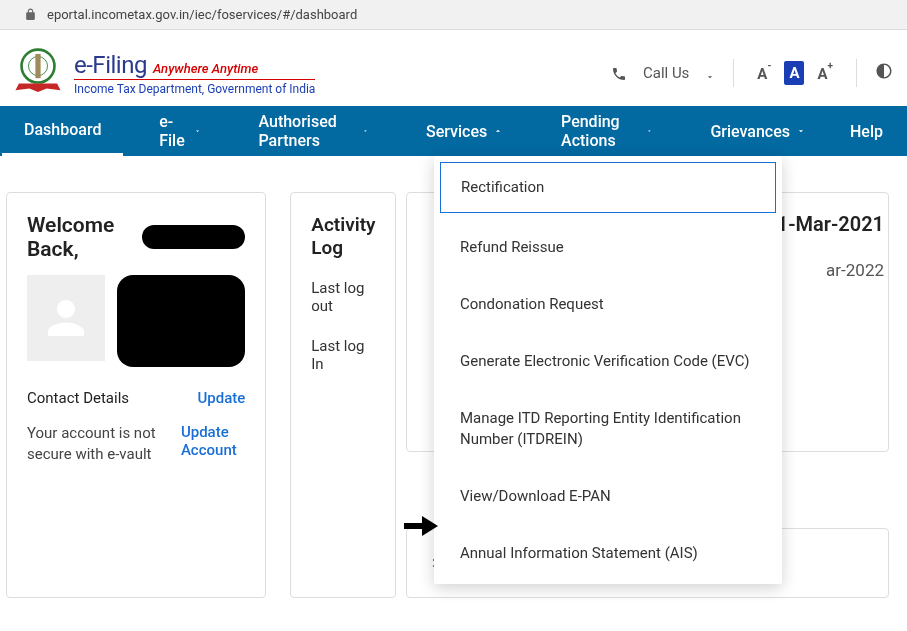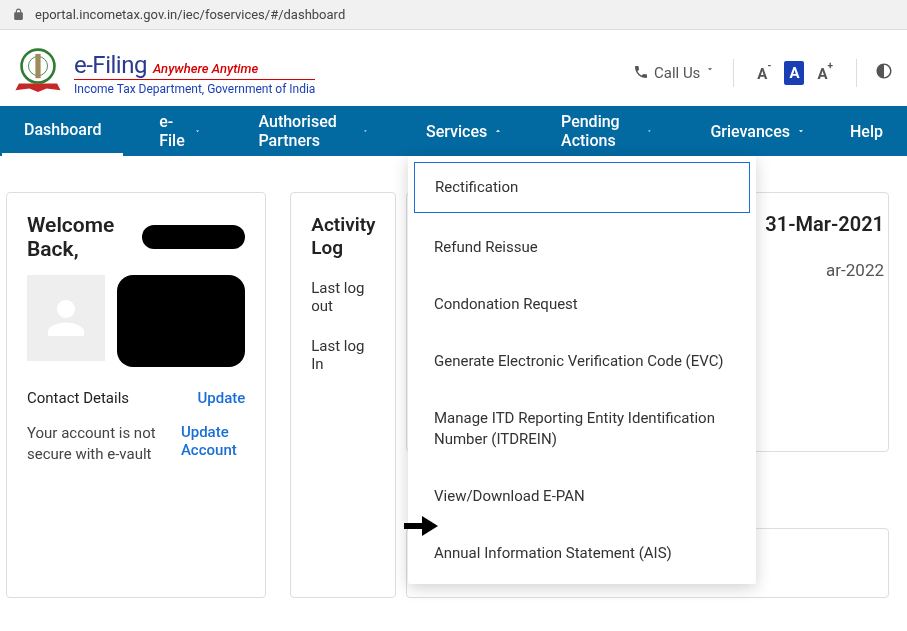--- a/index.html
+++ b/index.html
@@ -1,31 +1,31 @@
 <!DOCTYPE html>
 <html><head>
 <meta charset="utf-8">
 <style>
   * { box-sizing: border-box; margin: 0; padding: 0; }
   body { font-family: 'Segoe UI', Roboto, Arial, sans-serif; background: #fff; width: 907px; height: 631px; overflow: hidden; color: #222; }
   
-  .url-bar { background: #f1f1f1; height: 30px; display: flex; align-items: center; padding: 0 12px; font-size: 13px; color: #444; border-bottom: 1px solid #ddd; }
+  .url-bar { background: #f1f1f1; height: 30px; display: flex; align-items: center; padding: 0 24px; font-size: 13px; color: #444; border-bottom: 1px solid #ddd; }
   .url-bar svg { margin-right: 10px; flex-shrink: 0; }
   
   .header { display: flex; align-items: center; justify-content: space-between; padding: 10px 14px 0 12px; height: 76px; }
   .brand { display: flex; align-items: center; gap: 10px; }
   .logo-emblem { width: 52px; height: 52px; position: relative; }
   .logo-emblem svg { width: 100%; height: 100%; }
   .brand-text { display: flex; flex-direction: column; }
   .brand-title-row { display: flex; align-items: baseline; gap: 6px; }
   .brand-title { font-size: 24px; font-weight: 400; color: #2b3a8f; letter-spacing: -0.5px; }
   .brand-tag { font-size: 13px; color: #d60000; font-style: italic; font-weight: 500; }
   .brand-sub { font-size: 12px; color: #1a3fb5; border-top: 1px solid #d60000; padding-top: 2px; }
   .header-right { display: flex; align-items: center; gap: 18px; color: #555; }
-  .call-us { display: flex; align-items: flex-start; gap: 5px; font-size: 15px; cursor: pointer; }
+  .call-us { display: flex; align-items: flex-end; gap: 16px; font-size: 15px; cursor: pointer; }
   .vdiv { width: 1px; height: 28px; background: #ddd; }
   .txt-controls { display: flex; align-items: center; gap: 8px; }
   .txt-a { font-size: 15px; font-weight: 700; padding: 3px 5px; cursor: pointer; }
   .txt-a sup { font-size: 10px; position: relative; top: -4px; }
   .txt-a.active { background: #1a3fb5; color: #fff; border-radius: 2px; }
   .contrast { cursor: pointer; }
   
   .navbar { background: #0369a1; display: flex; align-items: stretch; height: 50px; padding: 0 2px; }
   .nav-item { color: #fff; font-size: 16px; font-weight: 500; padding: 0 22px; display: flex; align-items: center; gap: 6px; cursor: pointer; position: relative; }
   .nav-item.active { border-bottom: 3px solid #fff; }
@@ -50,21 +50,21 @@
   .activity-item { font-size: 15px; color: #333; margin-bottom: 22px; }
   
   .right-col { flex: 1; position: relative; }
   .right-card-bg { border: 1px solid #ddd; border-radius: 4px; height: 260px; padding: 20px; }
   .date-peek1 { position: absolute; right: 5px; top: 20px; font-size: 20px; font-weight: 600; }
   .date-peek2 { position: absolute; right: 5px; top: 68px; font-size: 17px; font-weight: 400; color: #555; }
   .pending-card { border: 1px solid #ddd; border-radius: 4px; margin-top: 76px; padding: 22px 20px; display: flex; align-items: center; gap: 20px; }
   .pending-title { font-size: 21px; font-weight: 700; }
   .badge-count { background: #d32f2f; color: #fff; font-size: 14px; font-weight: 700; padding: 2px 7px; border-radius: 3px; }
   
-  .dropdown { position: absolute; left: 408px; top: 156px; width: 348px; background: #fff; box-shadow: 0 4px 16px rgba(0,0,0,0.18); border-radius: 2px; z-index: 10; padding-bottom: 2px; }
+  .dropdown { position: absolute; left: 434px; top: 156px; width: 348px; background: #fff; box-shadow: 0 4px 16px rgba(0,0,0,0.18); border-radius: 2px; z-index: 10; padding-bottom: 2px; }
   .dropdown-item { padding: 18px 26px; font-size: 15px; color: #333; cursor: pointer; line-height: 1.4; }
   .dropdown-item.selected { border: 1.5px solid #1a6fd6; margin: 6px; padding: 14px 20px; }
   
   .arrow-pointer { position: absolute; left: 404px; top: 516px; z-index: 11; }
 </style>
 </head>
 <body>
 
 <div class="url-bar">
   <svg width="13" height="13" viewBox="0 0 24 24" fill="#666">

